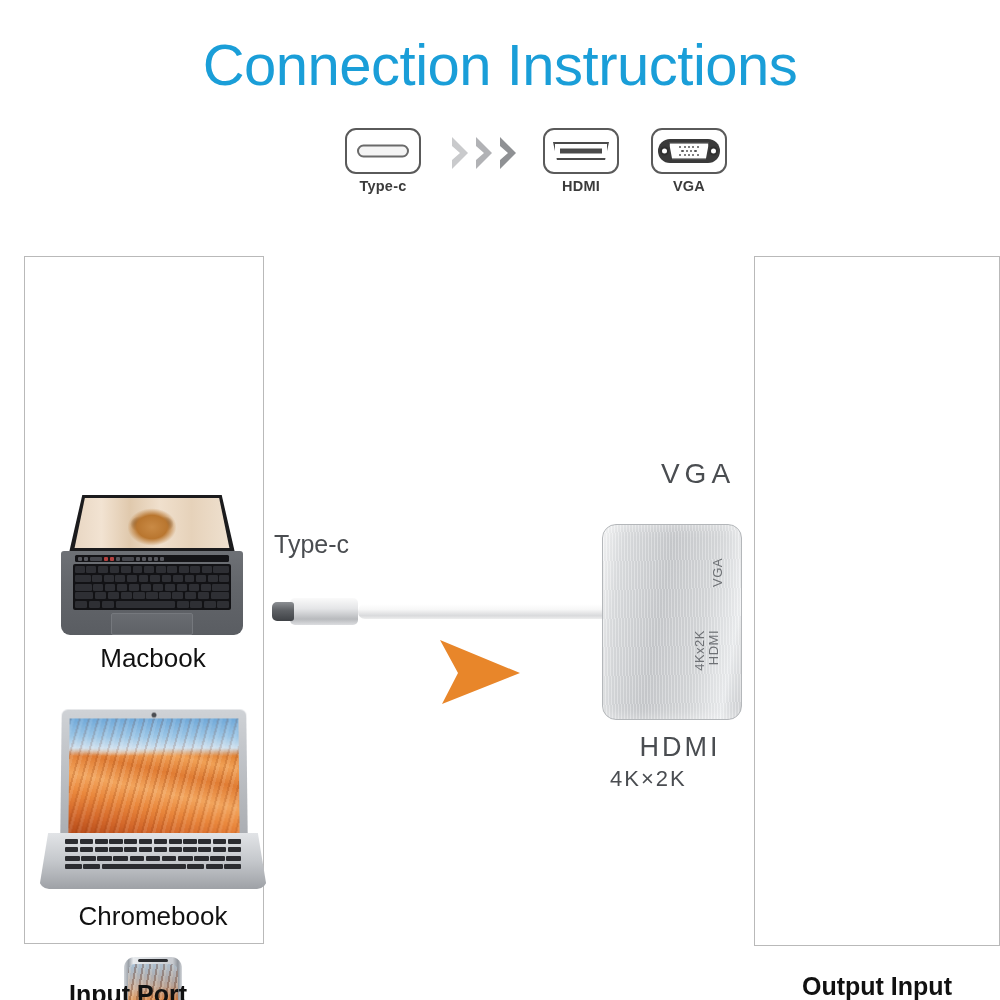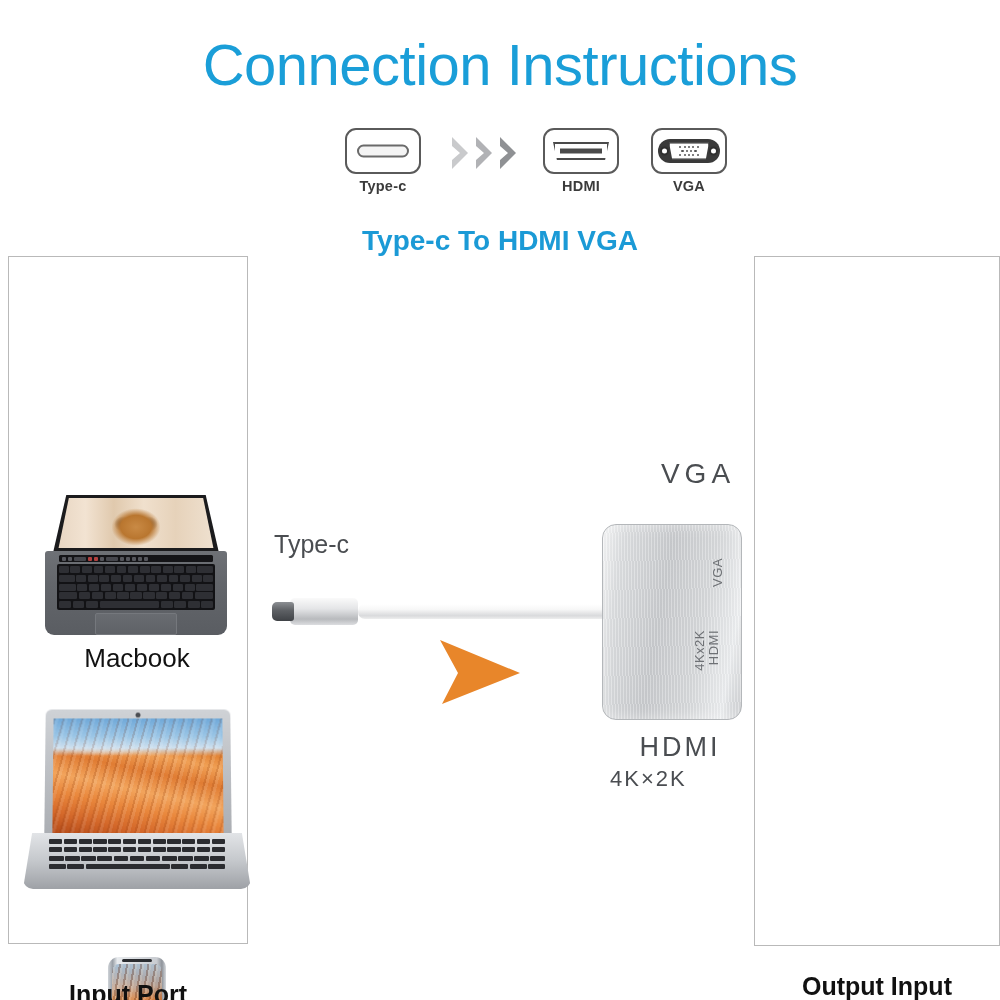--- a/index.html
+++ b/index.html
@@ -185,21 +185,21 @@
     white-space: nowrap;
   }
 
   
   .panel {
     position: absolute;
     border: 1.5px solid #b9b9b9;
     background: #ffffff;
     box-sizing: border-box;
   }
-  #panel-input  { left: 8px;   top: 224px; width: 240px; height: 688px; }
+  #panel-input  { left: 24px;   top: 224px; width: 240px; height: 688px; }
   #panel-output { left: 754px; top: 224px; width: 246px; height: 690px; }
 
   .panel-caption {
     position: absolute;
     text-align: center;
     font-size: 25px;
     font-weight: bold;
     color: #111;
     white-space: nowrap;
   }
@@ -480,21 +480,20 @@
                 <i class="vga-pin"></i>
                 <i class="vga-pin"></i>
               </div>
           </div>
         </div>
       </div>
       <div class="port-label">VGA</div>
     </div>
   </div>
 
-  <div class="subtitle">Type-c To HDMI VGA</div>
 
   <div class="panel" id="panel-input">
 
     <div id="macbook">
       <div class="mb-lid"></div>
       <div class="mb-screen"></div>
       <div class="mb-base">
         <div class="mb-touchbar">
           <div class="mb-tb-dots">
             <i class="mb-tb-dot"></i>
@@ -637,20 +636,21 @@
               <i class="cb-key"></i>
               <i class="cb-key"></i>
               <i class="cb-key sp"></i>
               <i class="cb-key"></i>
               <i class="cb-key"></i>
               <i class="cb-key"></i>
             </div>
         </div>
       </div>
     </div>
+    <div class="dev-label" style="left:8px; top:644px; width:240px;">Chromebook</div>
 
     <div id="phone">
       <div class="ph-body">
         <div class="ph-top"></div>
         <div class="ph-screen"></div>
       </div>
     </div>
 
   </div>
 

